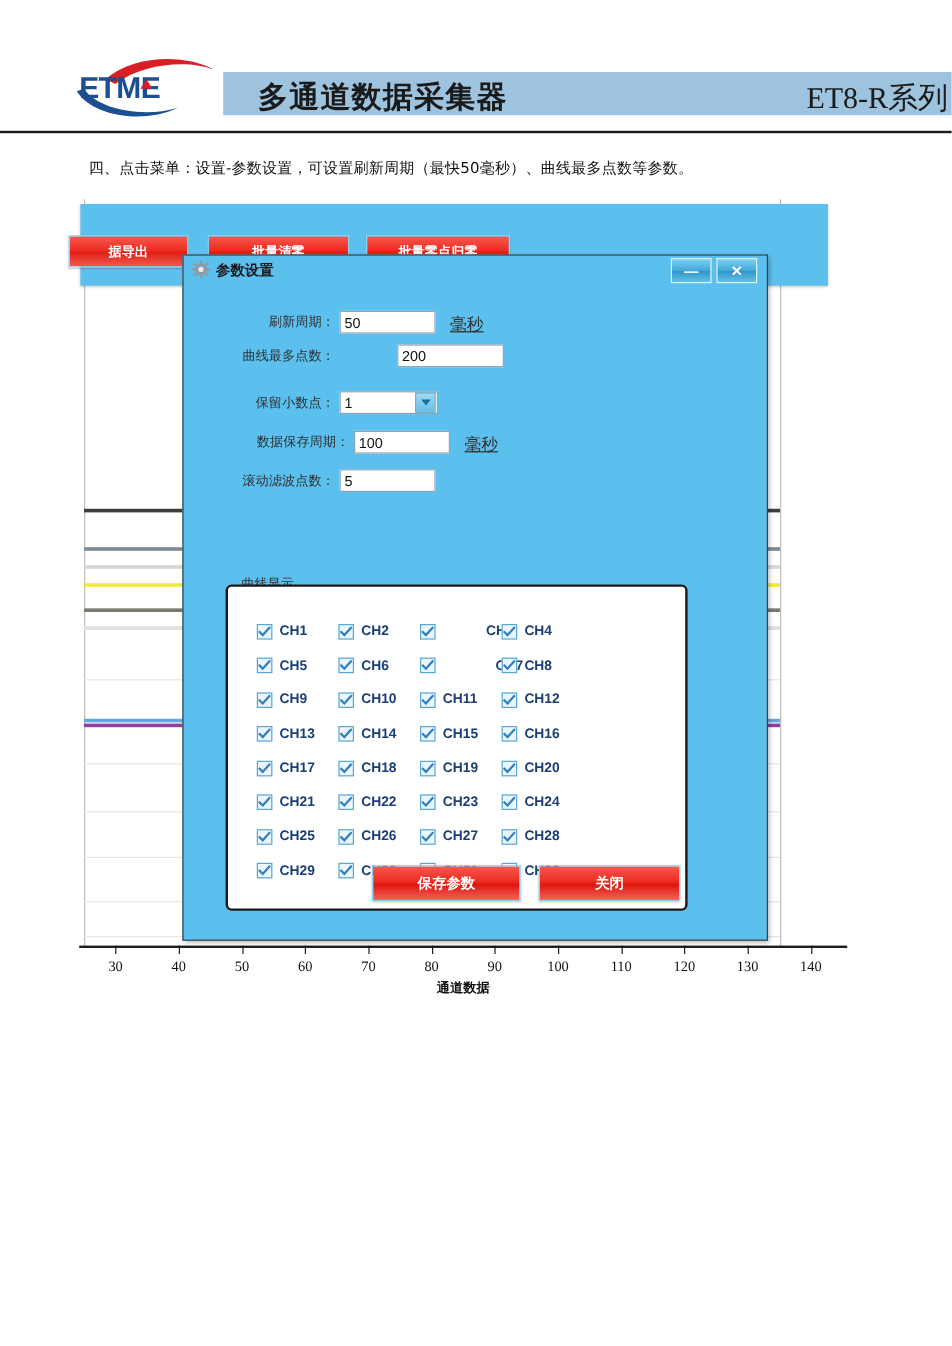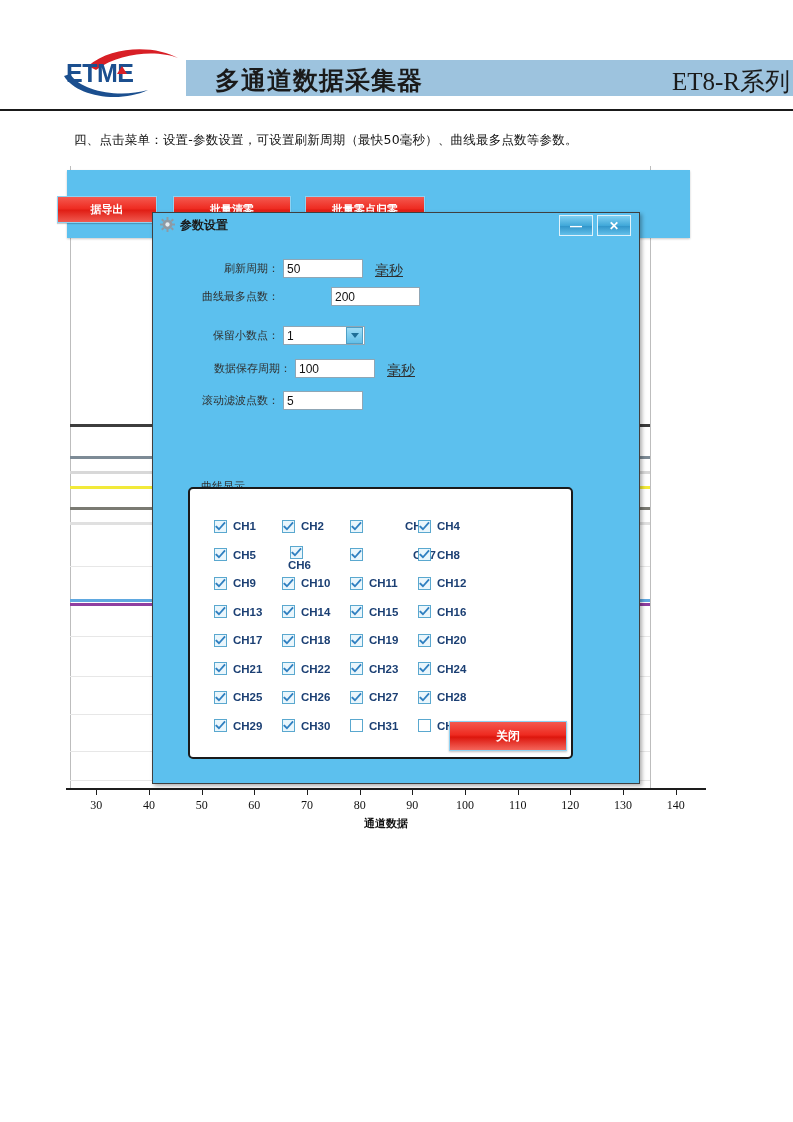--- a/index.html
+++ b/index.html
@@ -402,21 +402,21 @@
             <span class="chk-label">CH4</span>
           </div>
           <div class="chk-item" style="left: 24px; top: 56.5px;">
             <div class="chk-box on">
               <svg width="11" height="11" viewBox="0 0 12 12" xmlns="http://www.w3.org/2000/svg">
                 <path d="M1.5 6.2 L4.3 9 L10.3 2.3" stroke="#2f7fc0" stroke-width="2" fill="none" stroke-linecap="square"></path>
               </svg>
             </div>
             <span class="chk-label">CH5</span>
           </div>
-          <div class="chk-item" style="left: 92px; top: 56.5px; flex-direction: column;">
+          <div class="chk-item" style="left: 92px; top: 56.5px;">
             <div class="chk-box on">
               <svg width="11" height="11" viewBox="0 0 12 12" xmlns="http://www.w3.org/2000/svg">
                 <path d="M1.5 6.2 L4.3 9 L10.3 2.3" stroke="#2f7fc0" stroke-width="2" fill="none" stroke-linecap="square"></path>
               </svg>
             </div>
             <span class="chk-label">CH6</span>
           </div>
           <div class="chk-item" style="left: 160px; top: 56.5px; gap: 44px;">
             <div class="chk-box on">
               <svg width="11" height="11" viewBox="0 0 12 12" xmlns="http://www.w3.org/2000/svg">
@@ -613,15 +613,16 @@
             <div class="chk-box"></div>
             <span class="chk-label">CH31</span>
           </div>
           <div class="chk-item" style="left: 228px; top: 227.5px;">
             <div class="chk-box"></div>
             <span class="chk-label">CH32</span>
           </div>
         </div>
     </div>
 
+    <div class="dlg-btn" id="btn-save">保存参数</div>
     <div class="dlg-btn" id="btn-close">关闭</div>
   </div>
 </div>
 
 </body></html>

